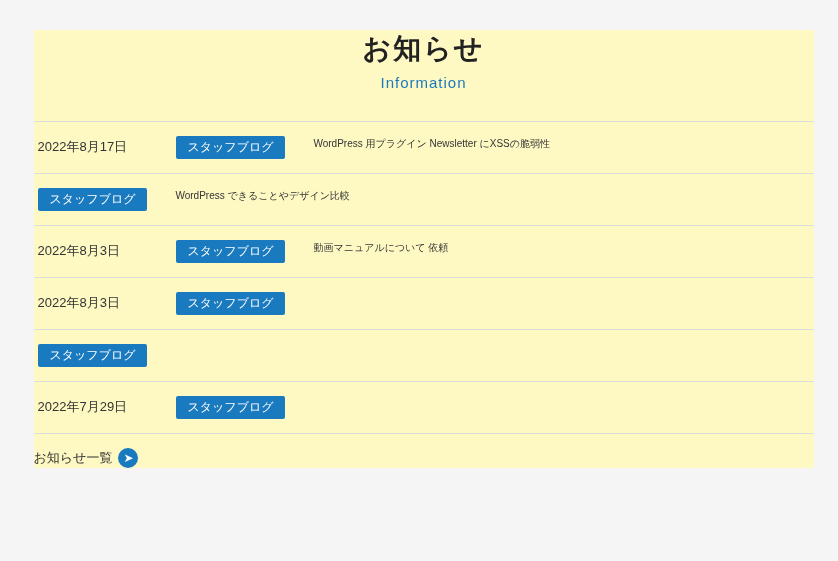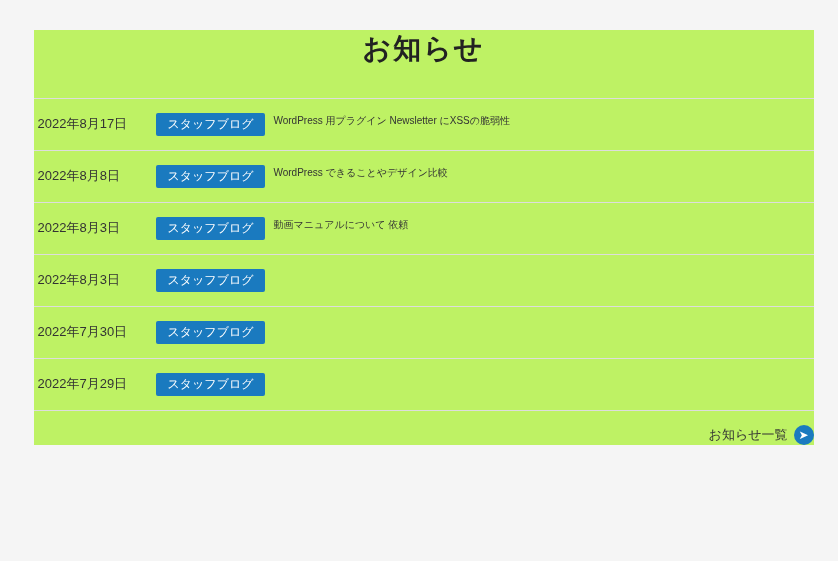--- a/index.html
+++ b/index.html
@@ -14,21 +14,21 @@
       width: 838px;
       min-height: 561px;
       display: flex;
       justify-content: center;
       align-items: flex-start;
       padding: 30px 20px;
     }
 
     .container {
       width: 780px;
-      background: #bef264;
+      background: #fef9c3;
       margin-left: 9px;
     }
 
     .header {
       text-align: center;
       margin-bottom: 30px;
     }
 
     .header-title-ja {
       font-size: 28px;
@@ -47,21 +47,21 @@
     .news-list {
       width: 100%;
       border-top: 1px solid #ddd;
     }
 
     .news-item {
       display: flex;
       align-items: flex-start;
       padding: 14px 4px;
       border-bottom: 1px solid #ddd;
-      gap: 8px;
+      gap: 28px;
     }
 
     .news-date {
       font-size: 13px;
       color: #333;
       min-width: 110px;
       padding-top: 2px;
       white-space: nowrap;
     }
 
@@ -82,21 +82,20 @@
       font-size: 10px;
       color: #333;
       line-height: 1.6;
       flex: 1;
     }
 
     .footer-link {
       text-align: right;
       margin-top: 14px;
       display: flex;
-      justify-content: flex-end;
       align-items: center;
       gap: 6px;
     }
 
     .footer-link-text {
       font-size: 13px;
       color: #333;
       cursor: pointer;
     }
 
@@ -112,44 +111,43 @@
       font-size: 12px;
       cursor: pointer;
     }
   </style>
 </head>
 <body>
 
 <div class="container">
   <div class="header">
     <div class="header-title-ja">お知らせ</div>
+    <div class="header-title-en">Information</div>
   </div>
 
   <div class="news-list" id="news-list-container">
   <div class="news-item">
         <span class="news-date">2022年8月17日</span>
         <span class="news-badge">スタッフブログ</span>
         <span class="news-text">WordPress 用プラグイン Newsletter にXSSの脆弱性</span>
       </div>
       <div class="news-item">
-        <span class="news-date">2022年8月8日</span>
         <span class="news-badge">スタッフブログ</span>
         <span class="news-text">WordPress できることやデザイン比較</span>
       </div>
       <div class="news-item">
         <span class="news-date">2022年8月3日</span>
         <span class="news-badge">スタッフブログ</span>
         <span class="news-text">動画マニュアルについて 依頼</span>
       </div>
       <div class="news-item">
         <span class="news-date">2022年8月3日</span>
         <span class="news-badge">スタッフブログ</span>
       </div>
       <div class="news-item">
-        <span class="news-date">2022年7月30日</span>
         <span class="news-badge">スタッフブログ</span>
       </div>
       <div class="news-item">
         <span class="news-date">2022年7月29日</span>
         <span class="news-badge">スタッフブログ</span>
       </div>
     </div>
 
   <div class="footer-link">
     <span class="footer-link-text">お知らせ一覧</span>

